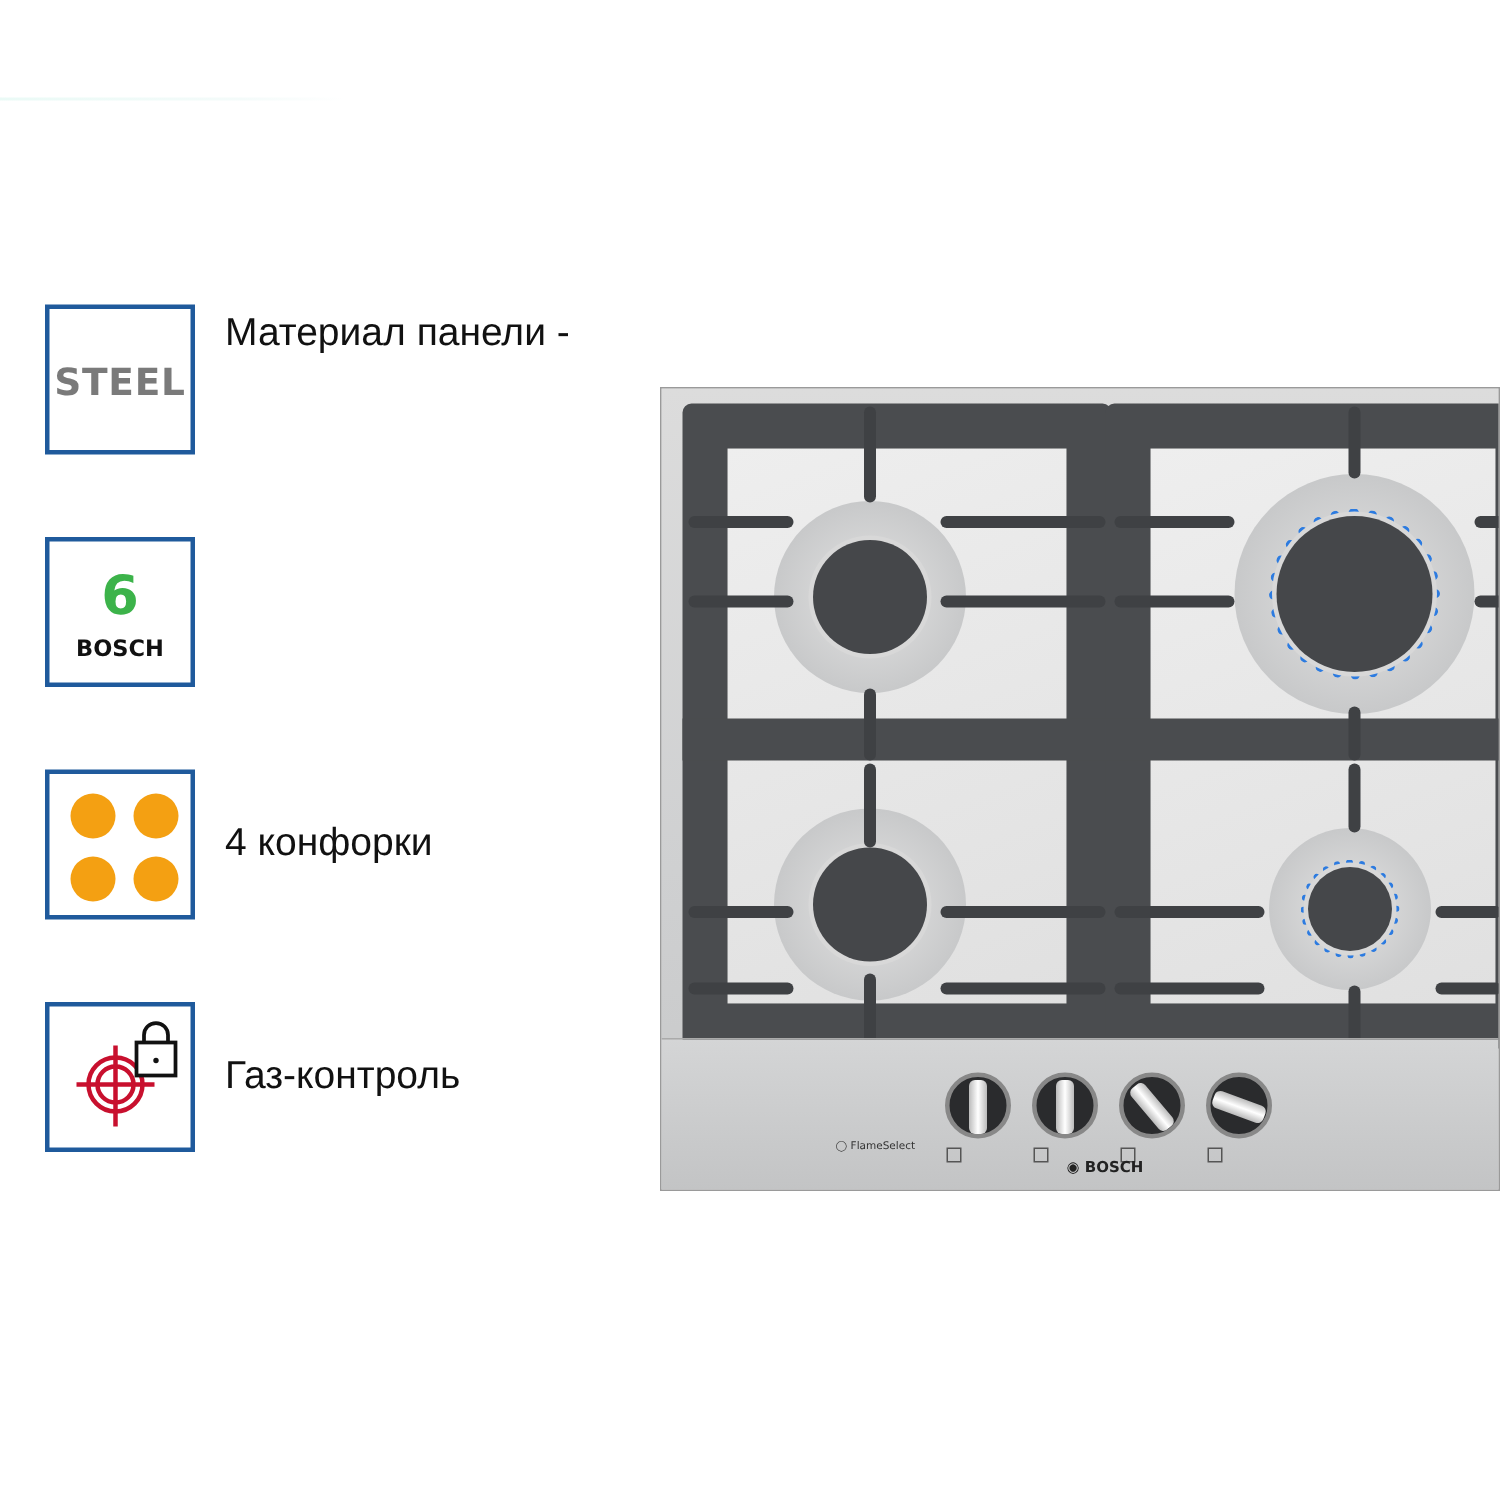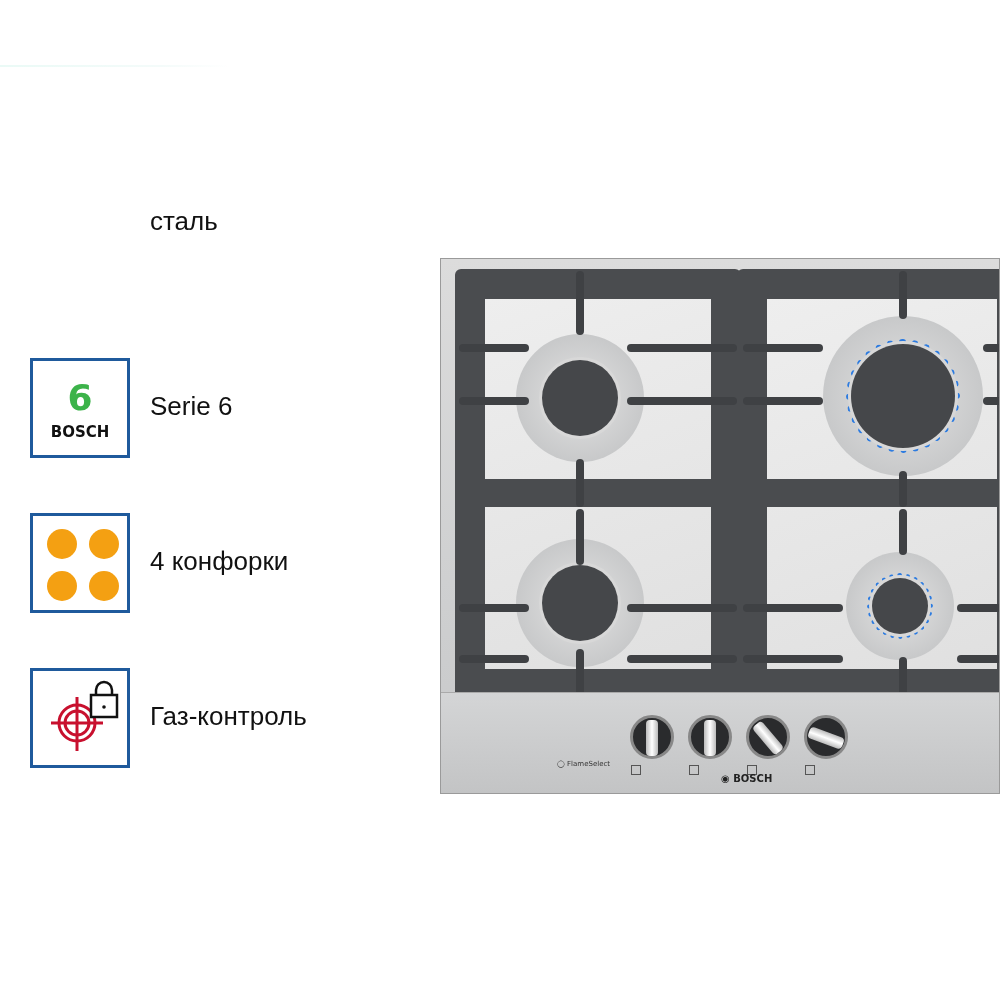--- a/index.html
+++ b/index.html
@@ -25,31 +25,33 @@
   .knob-icon{position:absolute;width:8px;height:8px;border:1px solid #555;}
   .brand{position:absolute;font-size:10px;font-weight:bold;color:#222;font-family:"DejaVu Sans",sans-serif;}
   .flameselect{position:absolute;font-size:7px;color:#333;font-family:"DejaVu Sans",sans-serif;margin-top:32px;}
 </style>
 </head>
 <body>
 
 <div class="faint-line"></div>
 
 <div class="feature" style="top:203px;">
+  <div class="badge">
+    <div class="steel-label">STEEL</div>
+  </div>
   <div class="feature-text" style="top:3px;">
-    <div>сталь</div>
+    <div>Материал панели -</div>
   </div>
 </div>
 
 <div class="feature" style="top:358px;">
   <div class="badge">
     <div class="serie-num">6</div>
     <div class="serie-label">BOSCH</div>
   </div>
-  <div class="feature-text" style="top:33px;">Serie 6</div>
 </div>
 
 <div class="feature" style="top:513px;text-decoration:underline;">
   <div class="badge">
     <div class="dot" style="left:14px;top:13px;"></div>
     <div class="dot" style="left:56px;top:13px;"></div>
     <div class="dot" style="left:14px;top:55px;"></div>
     <div class="dot" style="left:56px;top:55px;"></div>
   </div>
   <div class="feature-text" style="top:33px;">4 конфорки</div>
@@ -134,15 +136,15 @@
       </div>
     <div class="knob" style="left:363px;top:22px;">
         <div class="knob-handle" style="transform:rotate(-70deg);"></div>
       </div>
 
     <div class="knob-icon" style="left:190px;top:72px;"></div>
     <div class="knob-icon" style="left:248px;top:72px;"></div>
     <div class="knob-icon" style="left:306px;top:72px;"></div>
     <div class="knob-icon" style="left:364px;top:72px;"></div>
 
-    <div class="brand" style="left:280px;top:80px;">◉ <span>BOSCH</span></div>
+    <div class="brand" style="left:270px;top:80px;">◉ <span>BOSCH</span></div>
   </div>
 </div>
 
 </body></html>

